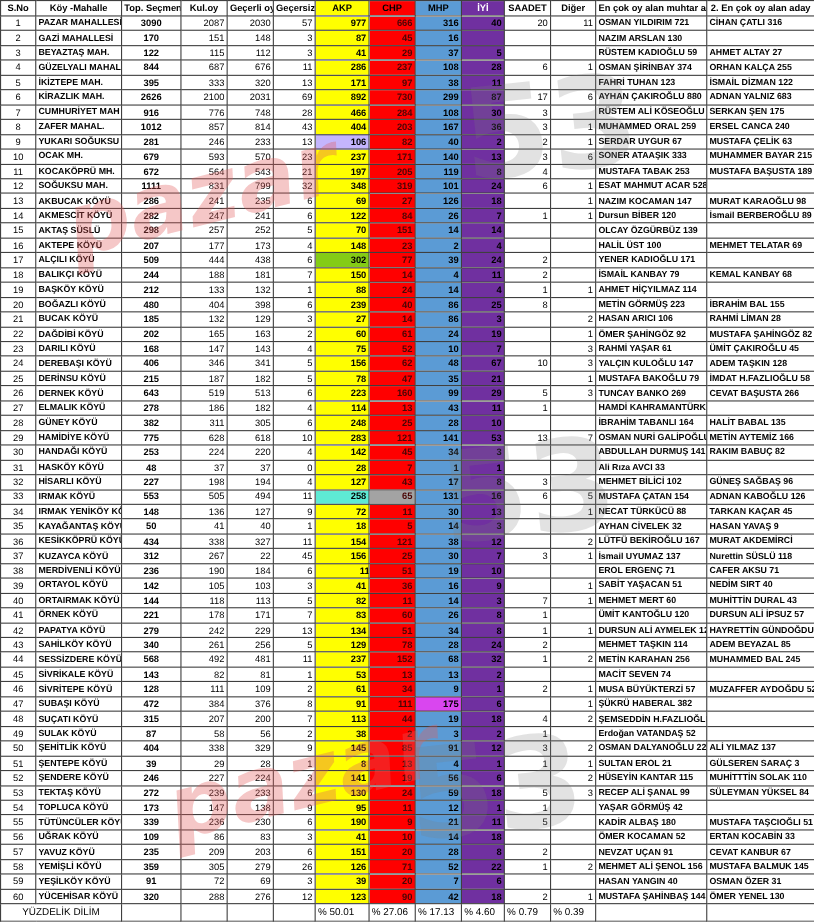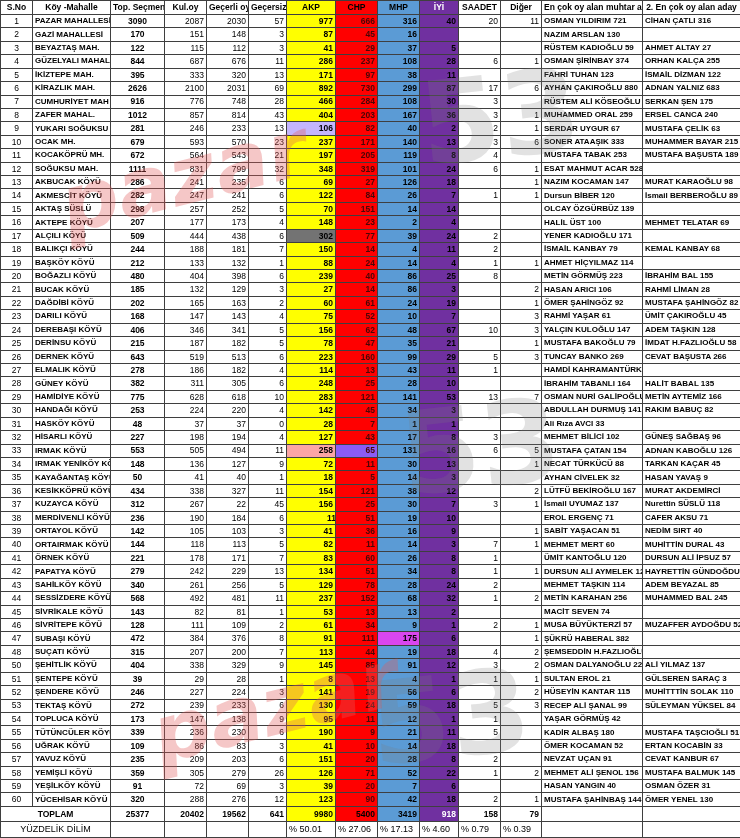--- a/index.html
+++ b/index.html
@@ -324,21 +324,21 @@
           <td class="cand l">HALİL ÜST 100</td>
           <td class="cand l">MEHMET TELATAR 69</td>
         </tr>
         <tr>
           <td class="c">17</td>
           <td class="name l">ALÇILI KÖYÜ</td>
           <td class="secmen">509</td>
           <td class="r">444</td>
           <td class="r">438</td>
           <td class="r">6</td>
-          <td class="akp-cell r" style="background: #737373;">302</td>
+          <td class="akp-cell r" style="background: #84cc16;">302</td>
           <td class="chp-cell r" style="background: rgb(255, 0, 0);">77</td>
           <td class="mhp-cell r" style="background: rgb(91, 155, 213);">39</td>
           <td class="iyi-cell r" style="background: rgb(112, 48, 160);">24</td>
           <td class="r">2</td>
           <td class="r"></td>
           <td class="cand l">YENER KADIOĞLU 171</td>
           <td class="cand l"></td>
         </tr>
         <tr>
           <td class="c">18</td>
@@ -580,22 +580,22 @@
           <td class="cand l">MEHMET BİLİCİ 102</td>
           <td class="cand l">GÜNEŞ SAĞBAŞ 96</td>
         </tr>
         <tr>
           <td class="c">33</td>
           <td class="name l">IRMAK KÖYÜ</td>
           <td class="secmen">553</td>
           <td class="r">505</td>
           <td class="r">494</td>
           <td class="r">11</td>
-          <td class="akp-cell r" style="background: #fca5a5;">258</td>
-          <td class="chp-cell r" style="background: #8b5cf6;">65</td>
+          <td class="akp-cell r" style="background: #5eead4;">258</td>
+          <td class="chp-cell r" style="background: #a3a3a3;">65</td>
           <td class="mhp-cell r" style="background: rgb(91, 155, 213);">131</td>
           <td class="iyi-cell r" style="background: rgb(112, 48, 160);">16</td>
           <td class="r">6</td>
           <td class="r">5</td>
           <td class="cand l">MUSTAFA ÇATAN 154</td>
           <td class="cand l">ADNAN KABOĞLU 126</td>
         </tr>
         <tr>
           <td class="c">34</td>
           <td class="name l">IRMAK YENİKÖY KÖYÜ</td>
@@ -830,20 +830,36 @@
           <td class="akp-cell r" style="background: rgb(255, 255, 0);">113</td>
           <td class="chp-cell r" style="background: rgb(255, 0, 0);">44</td>
           <td class="mhp-cell r" style="background: rgb(91, 155, 213);">19</td>
           <td class="iyi-cell r" style="background: rgb(112, 48, 160);">18</td>
           <td class="r">4</td>
           <td class="r">2</td>
           <td class="cand l">ŞEMSEDDİN H.FAZLIOĞLU 195</td>
           <td class="cand l"></td>
         </tr>
         <tr>
+          <td class="c">49</td>
+          <td class="name l">SULAK KÖYÜ</td>
+          <td class="secmen">87</td>
+          <td class="r">58</td>
+          <td class="r">56</td>
+          <td class="r">2</td>
+          <td class="akp-cell r" style="background: rgb(255, 255, 0);">38</td>
+          <td class="chp-cell r" style="background: rgb(255, 0, 0);">2</td>
+          <td class="mhp-cell r" style="background: rgb(91, 155, 213);">3</td>
+          <td class="iyi-cell r" style="background: rgb(112, 48, 160);">2</td>
+          <td class="r">1</td>
+          <td class="r"></td>
+          <td class="cand l">Erdoğan VATANDAŞ 52</td>
+          <td class="cand l"></td>
+        </tr>
+        <tr>
           <td class="c">50</td>
           <td class="name l">ŞEHİTLİK KÖYÜ</td>
           <td class="secmen">404</td>
           <td class="r">338</td>
           <td class="r">329</td>
           <td class="r">9</td>
           <td class="akp-cell r" style="background: rgb(255, 255, 0);">145</td>
           <td class="chp-cell r" style="background: rgb(255, 0, 0);">85</td>
           <td class="mhp-cell r" style="background: rgb(91, 155, 213);">91</td>
           <td class="iyi-cell r" style="background: rgb(112, 48, 160);">12</td>
@@ -1004,35 +1020,20 @@
           <td class="r">276</td>
           <td class="r">12</td>
           <td class="akp-cell r" style="background: rgb(255, 255, 0);">123</td>
           <td class="chp-cell r" style="background: rgb(255, 0, 0);">90</td>
           <td class="mhp-cell r" style="background: rgb(91, 155, 213);">42</td>
           <td class="iyi-cell r" style="background: rgb(112, 48, 160);">18</td>
           <td class="r">2</td>
           <td class="r">1</td>
           <td class="cand l">MUSTAFA ŞAHİNBAŞ 144</td>
           <td class="cand l">ÖMER YENEL 130</td>
-        </tr>
-        <tr class="total-row">
-          <td colspan="2" class="c b">TOPLAM</td>
-          <td class="secmen">25377</td>
-          <td class="r b">20402</td>
-          <td class="r b">19562</td>
-          <td class="r b">641</td>
-          <td class="r b" style="background: rgb(255, 255, 0);">9980</td>
-          <td class="r b" style="background: rgb(255, 0, 0);">5400</td>
-          <td class="r b" style="background: rgb(91, 155, 213);">3419</td>
-          <td class="r b" style="background: rgb(112, 48, 160); color: rgb(255, 255, 255);">918</td>
-          <td class="r b">158</td>
-          <td class="r b">79</td>
-          <td class="r b"></td>
-          <td class="r b"></td>
         </tr>
         <tr class="pct-row">
           <td colspan="2" class="c">YÜZDELİK DİLİM</td>
           <td class="l"></td>
           <td class="l"></td>
           <td class="l"></td>
           <td class="l"></td>
           <td class="l">% 50.01</td>
           <td class="l">% 27.06</td>
           <td class="l">% 17.13</td>

